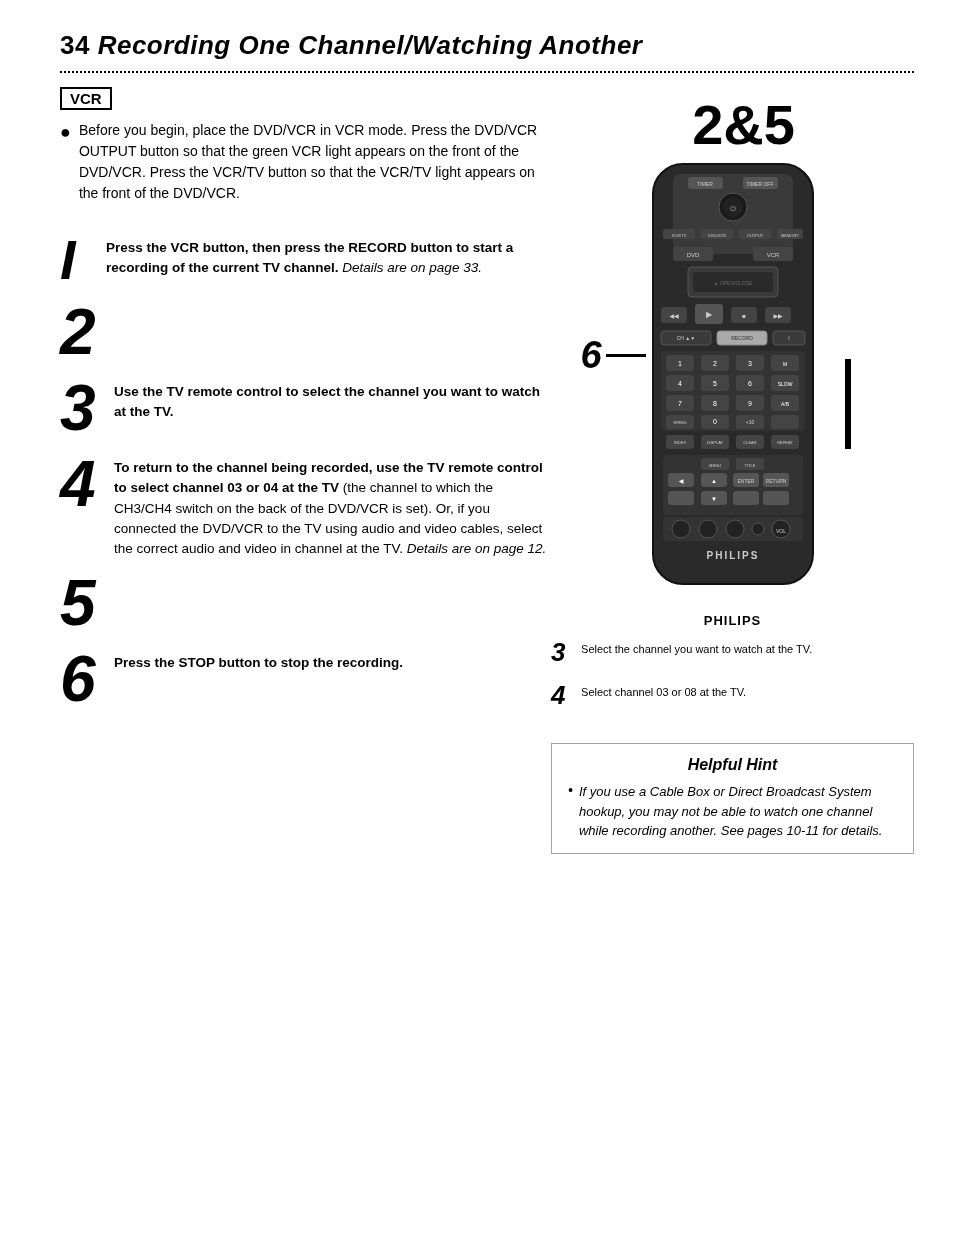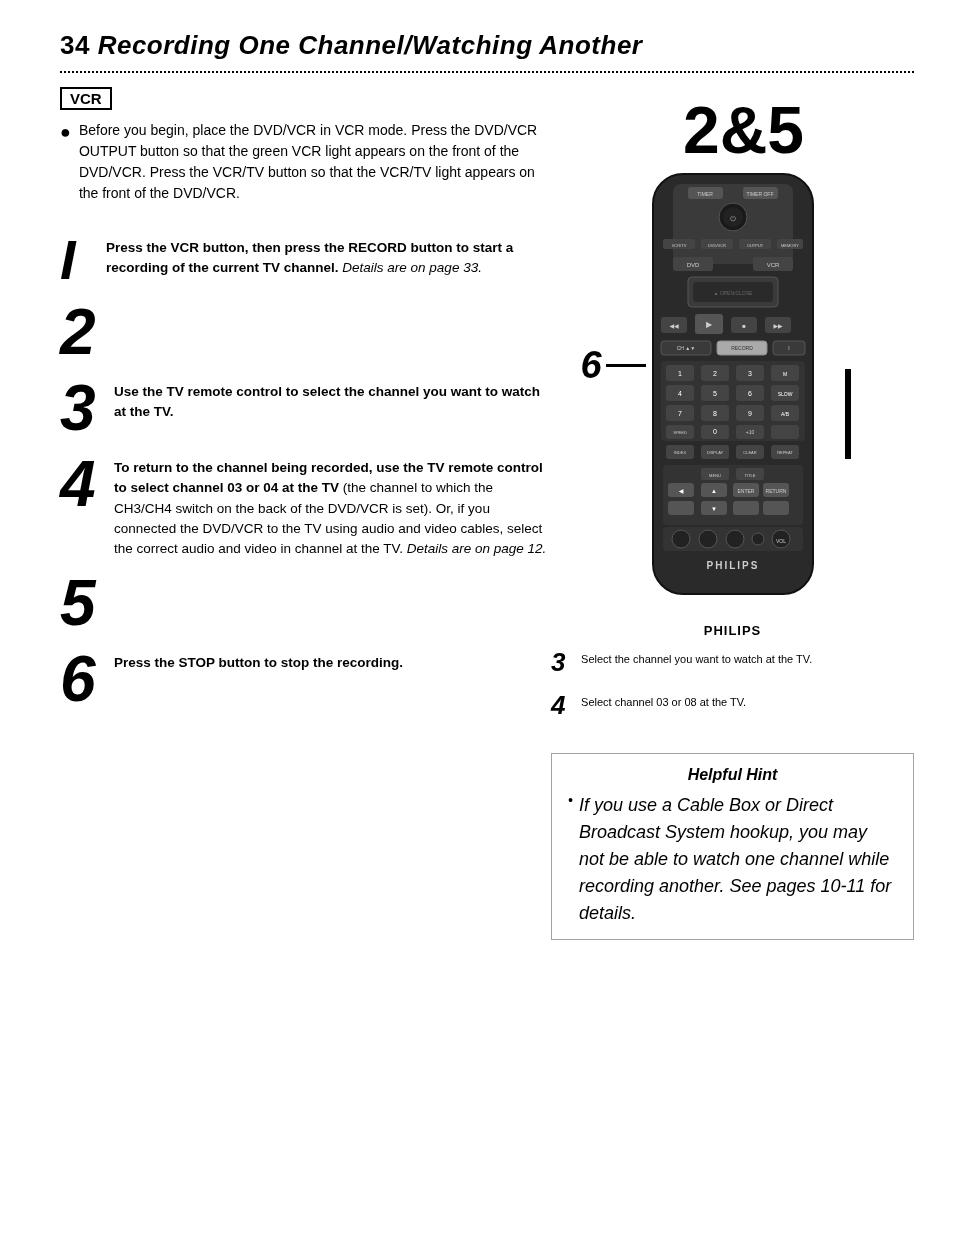--- a/index.html
+++ b/index.html
@@ -103,21 +103,21 @@
     .step-text strong {
       font-weight: bold;
     }
 
     .step-text em {
       font-style: italic;
     }
 
     
     .big-25 {
-      font-size: 66px;
+      font-size: 56px;
       font-weight: bold;
       text-align: center;
       line-height: 1;
       margin-bottom: 6px;
       margin-top: 10px;
       margin-left: 22px;
     }
 
     
     .remote-container {
@@ -167,21 +167,21 @@
 
     .helpful-hint-title {
       font-size: 16px;
       font-weight: bold;
       font-style: italic;
       text-align: center;
       margin-bottom: 8px;
     }
 
     .helpful-hint-text {
-      font-size: 18px;
+      font-size: 13px;
       font-style: italic;
       line-height: 1.5;
     }
 
     
     .remote-svg {
       width: 200px;
       height: 450px;
     }
 

